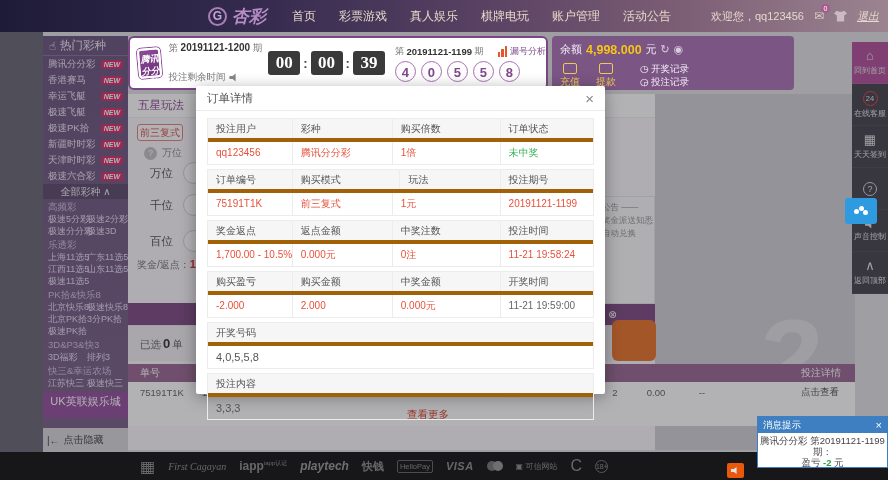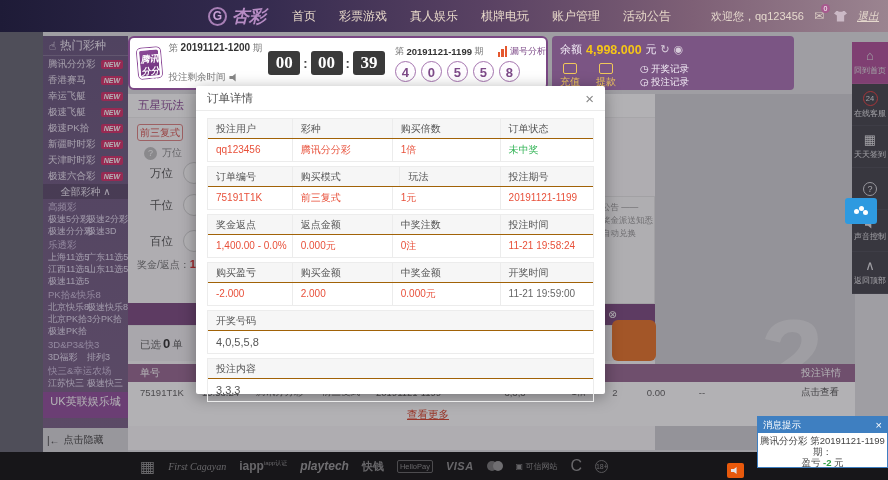--- a/index.html
+++ b/index.html
@@ -116,21 +116,21 @@
 .dots i:nth-child(1){left:0;top:3px}.dots i:nth-child(2){left:5px;top:0}.dots i:nth-child(3){left:9px;top:4px}
 
 
 #modal{left:196px;top:86px;width:409px;height:308px;background:#fff;border-radius:2px;z-index:50;box-shadow:0 3px 16px rgba(0,0,0,.35)}
 .md-head{height:25px;border-bottom:1px solid #ebebeb;display:flex;align-items:center;justify-content:space-between;padding:0 11px}
 .md-title{font-size:11.5px;color:#555}
 .md-close{font-size:15px;color:#888;cursor:pointer;line-height:15px}
 .md-body{padding:7px 11px 0 11px}
 .mg{border:1px solid #ececec;margin-bottom:4px}
 .mrow{display:flex}
-.mrow.h{background:#f6f6f6;border-bottom:1px solid #a16207}
+.mrow.h{background:#f6f6f6;border-bottom:4px solid #a16207}
 .mcell{padding-left:8px;font-size:10px;white-space:nowrap;overflow:hidden;border-right:1px solid #ececec}
 .mcell:last-child{border-right:none}
 .mrow.h .mcell{height:19px;line-height:19px;color:#555}
 .mrow.v .mcell{height:22px;line-height:22px}
 .w1{width:22%}.w2{width:26%}.w3{width:28%}.w4{width:24%}
 .tone-red{color:#e8503a}.tone-green{color:#35b558}.tone-plain{color:#666}
 .mg.single .mcell{width:100%;border-right:none}
 .mrow.v.big .mcell{font-size:11px;color:#555}
 
 
@@ -498,21 +498,21 @@
         </div>
       </div>
       <div class="mg">
         <div class="mrow h">
           <span class="mcell w1">奖金返点</span>
           <span class="mcell w2">返点金额</span>
           <span class="mcell w3">中奖注数</span>
           <span class="mcell w4">投注时间</span>
         </div>
         <div class="mrow v">
-          <span class="mcell w1 tone-red">1,400.00 - 0.0%</span>
+          <span class="mcell w1 tone-red">1,700.00 - 10.5%</span>
           <span class="mcell w2 tone-red">0.000元</span>
           <span class="mcell w3 tone-red">0注</span>
           <span class="mcell w4 tone-red">11-21 19:58:24</span>
         </div>
       </div>
       <div class="mg">
         <div class="mrow h">
           <span class="mcell w1">购买盈亏</span>
           <span class="mcell w2">购买金额</span>
           <span class="mcell w3">中奖金额</span>

